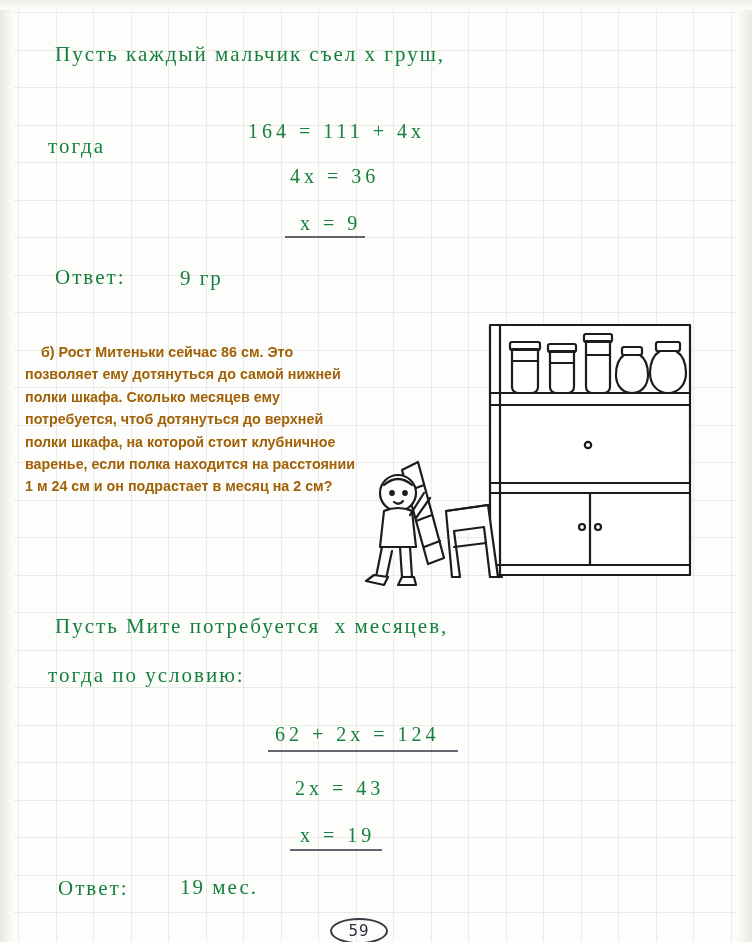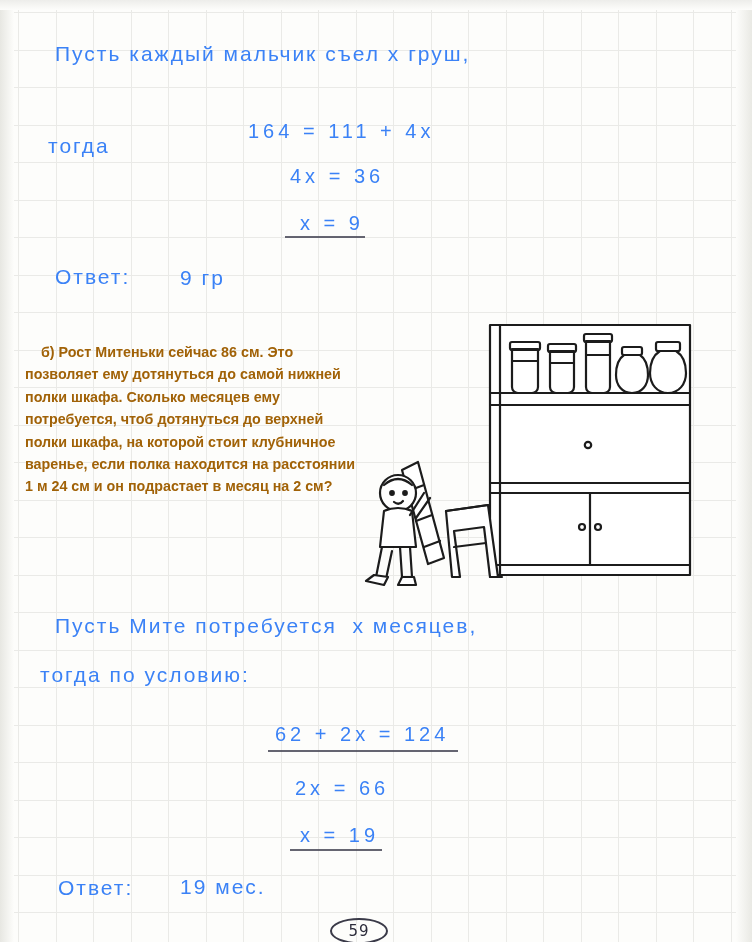--- a/index.html
+++ b/index.html
@@ -33,22 +33,22 @@
   .grid-layer .gh {
     position: absolute;
     left: 0; right: 0;
     height: 1px;
     background: #d9d9d4;
   }
 
   
   .hand {
     position: absolute;
-    font-family: Liberation Sans, sans-serif;
-    color: #3b82f6;
+    font-family: Liberation Serif, serif;
+    color: #15803d;
     letter-spacing: 2px;
     white-space: pre;
     transform-origin: left top;
   }
   .hand.big { font-size: 21px; }
   .hand.eq  { font-size: 20px; letter-spacing: 4px; }
 
   
   .uline {
     position: absolute;
@@ -249,26 +249,26 @@
         <path d="M32 232 l-6 30 l10 2 l6 -28"></path>
         <path d="M50 232 l2 30 l10 0 l-2 -30"></path>
 
         <path d="M24 260 l-8 6 l18 4 l4 -8 z" fill="#ffffff"></path>
         <path d="M52 262 l-4 8 l18 0 l-2 -8 z" fill="#ffffff"></path>
       </g>
     </svg>
   </div>
 
   <div class="hand big" style="left:55px; top:614px;">Пусть Мите потребуется  x месяцев,</div>
-  <div class="hand big" style="left:40px; top:663px;">тогда по условию:</div>
+  <div class="hand big" style="left:48px; top:663px;">тогда по условию:</div>
 
   <div class="hand eq" style="left:275px; top:723px;">62 + 2x = 124</div>
   <div class="uline" style="left:268px; top:750px; width:190px;"></div>
 
-  <div class="hand eq" style="left:295px; top:777px;">2x = 66</div>
+  <div class="hand eq" style="left:295px; top:777px;">2x = 43</div>
 
   <div class="hand eq" style="left:300px; top:824px;">x = 19</div>
   <div class="uline" style="left:290px; top:849px; width:92px;"></div>
 
   <div class="hand big" style="left:58px; top:876px;">Ответ:</div>
   <div class="hand big" style="left:180px; top:875px;text-align:right;">19 мес.</div>
 
   <div class="pagenum">59</div>
 </div>
 

